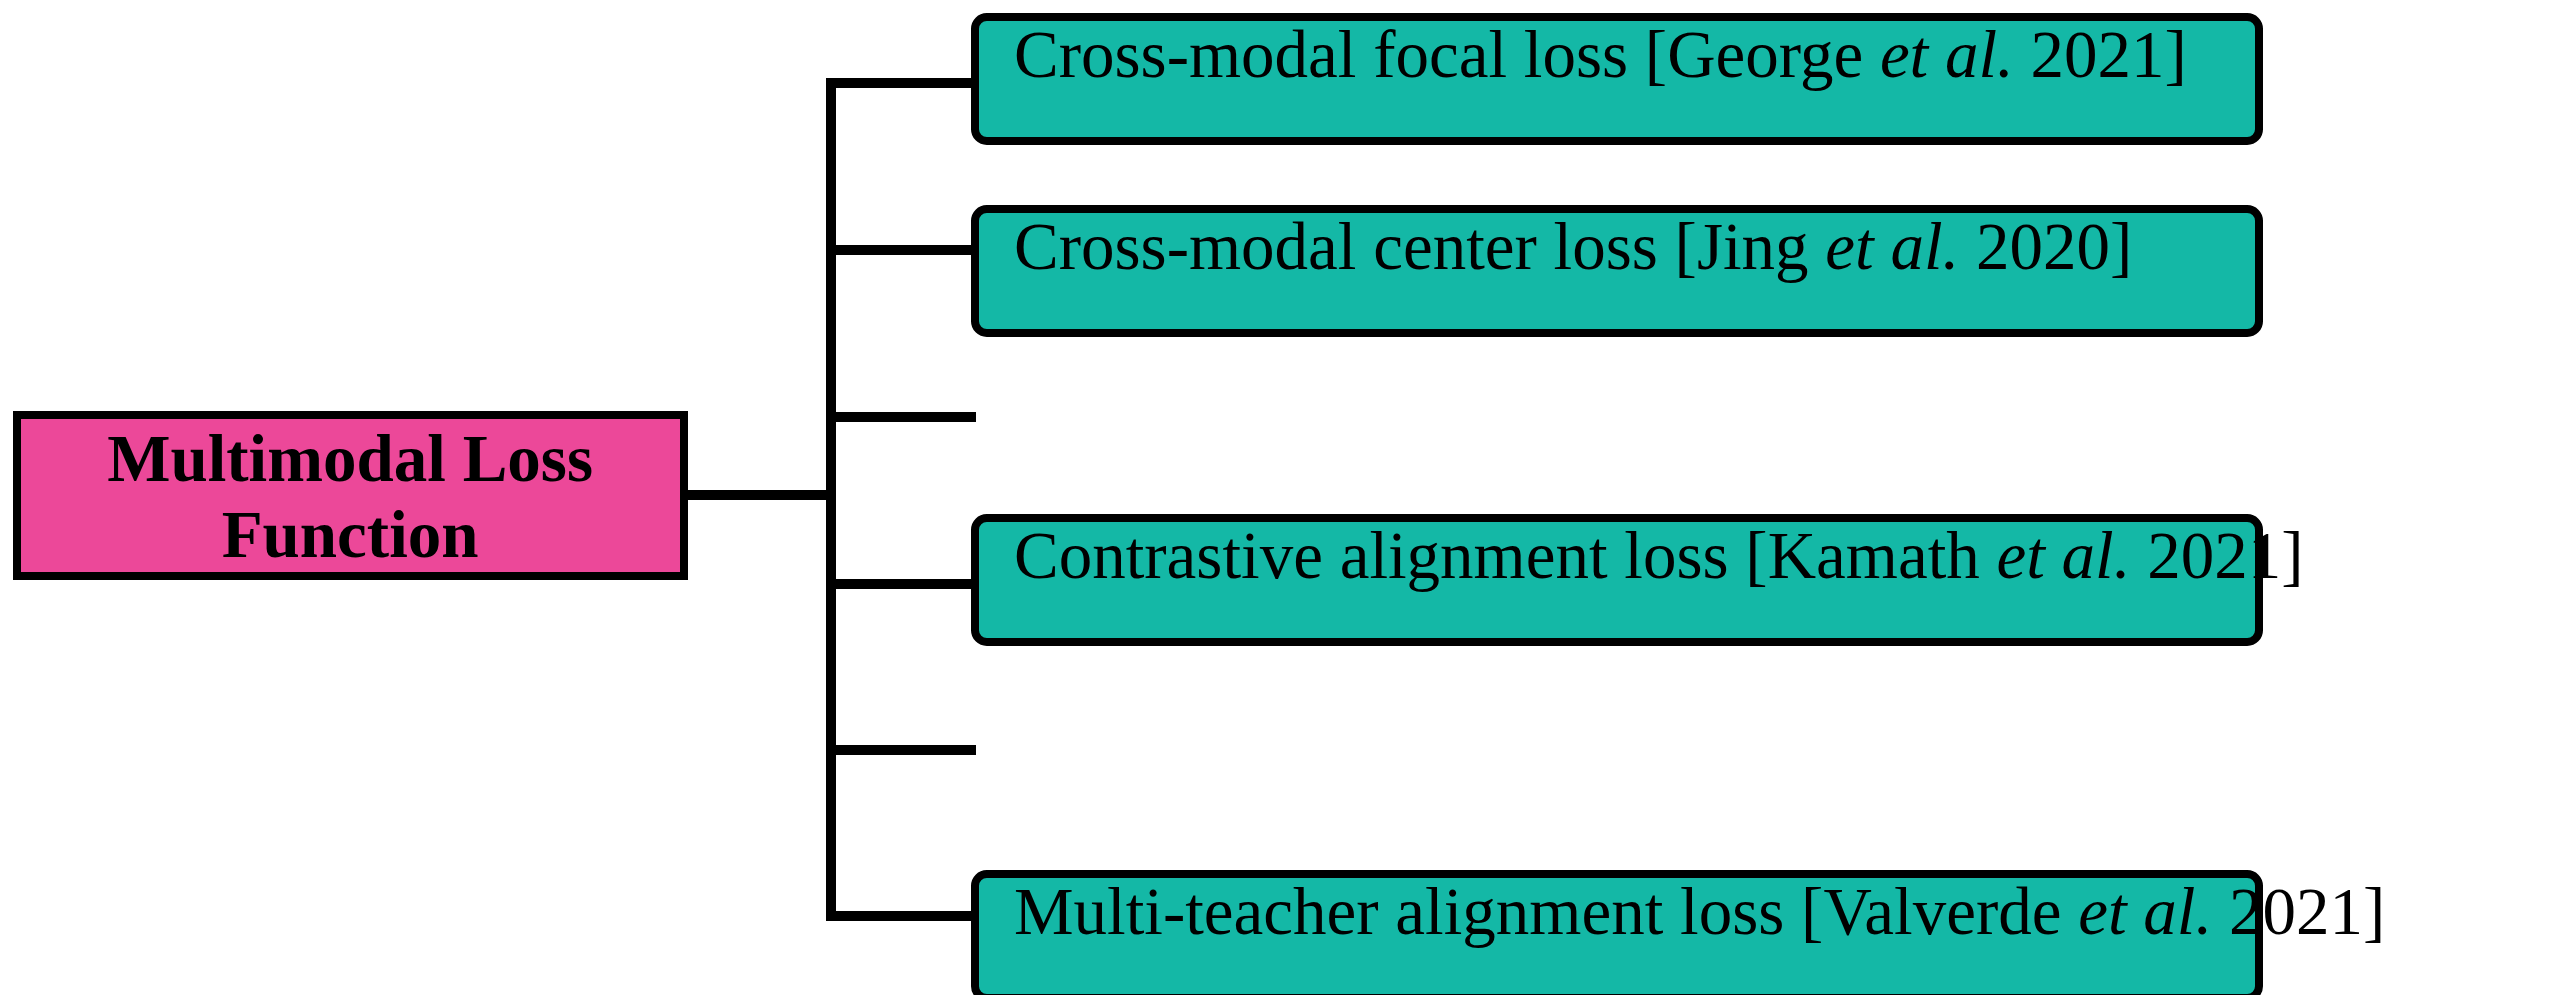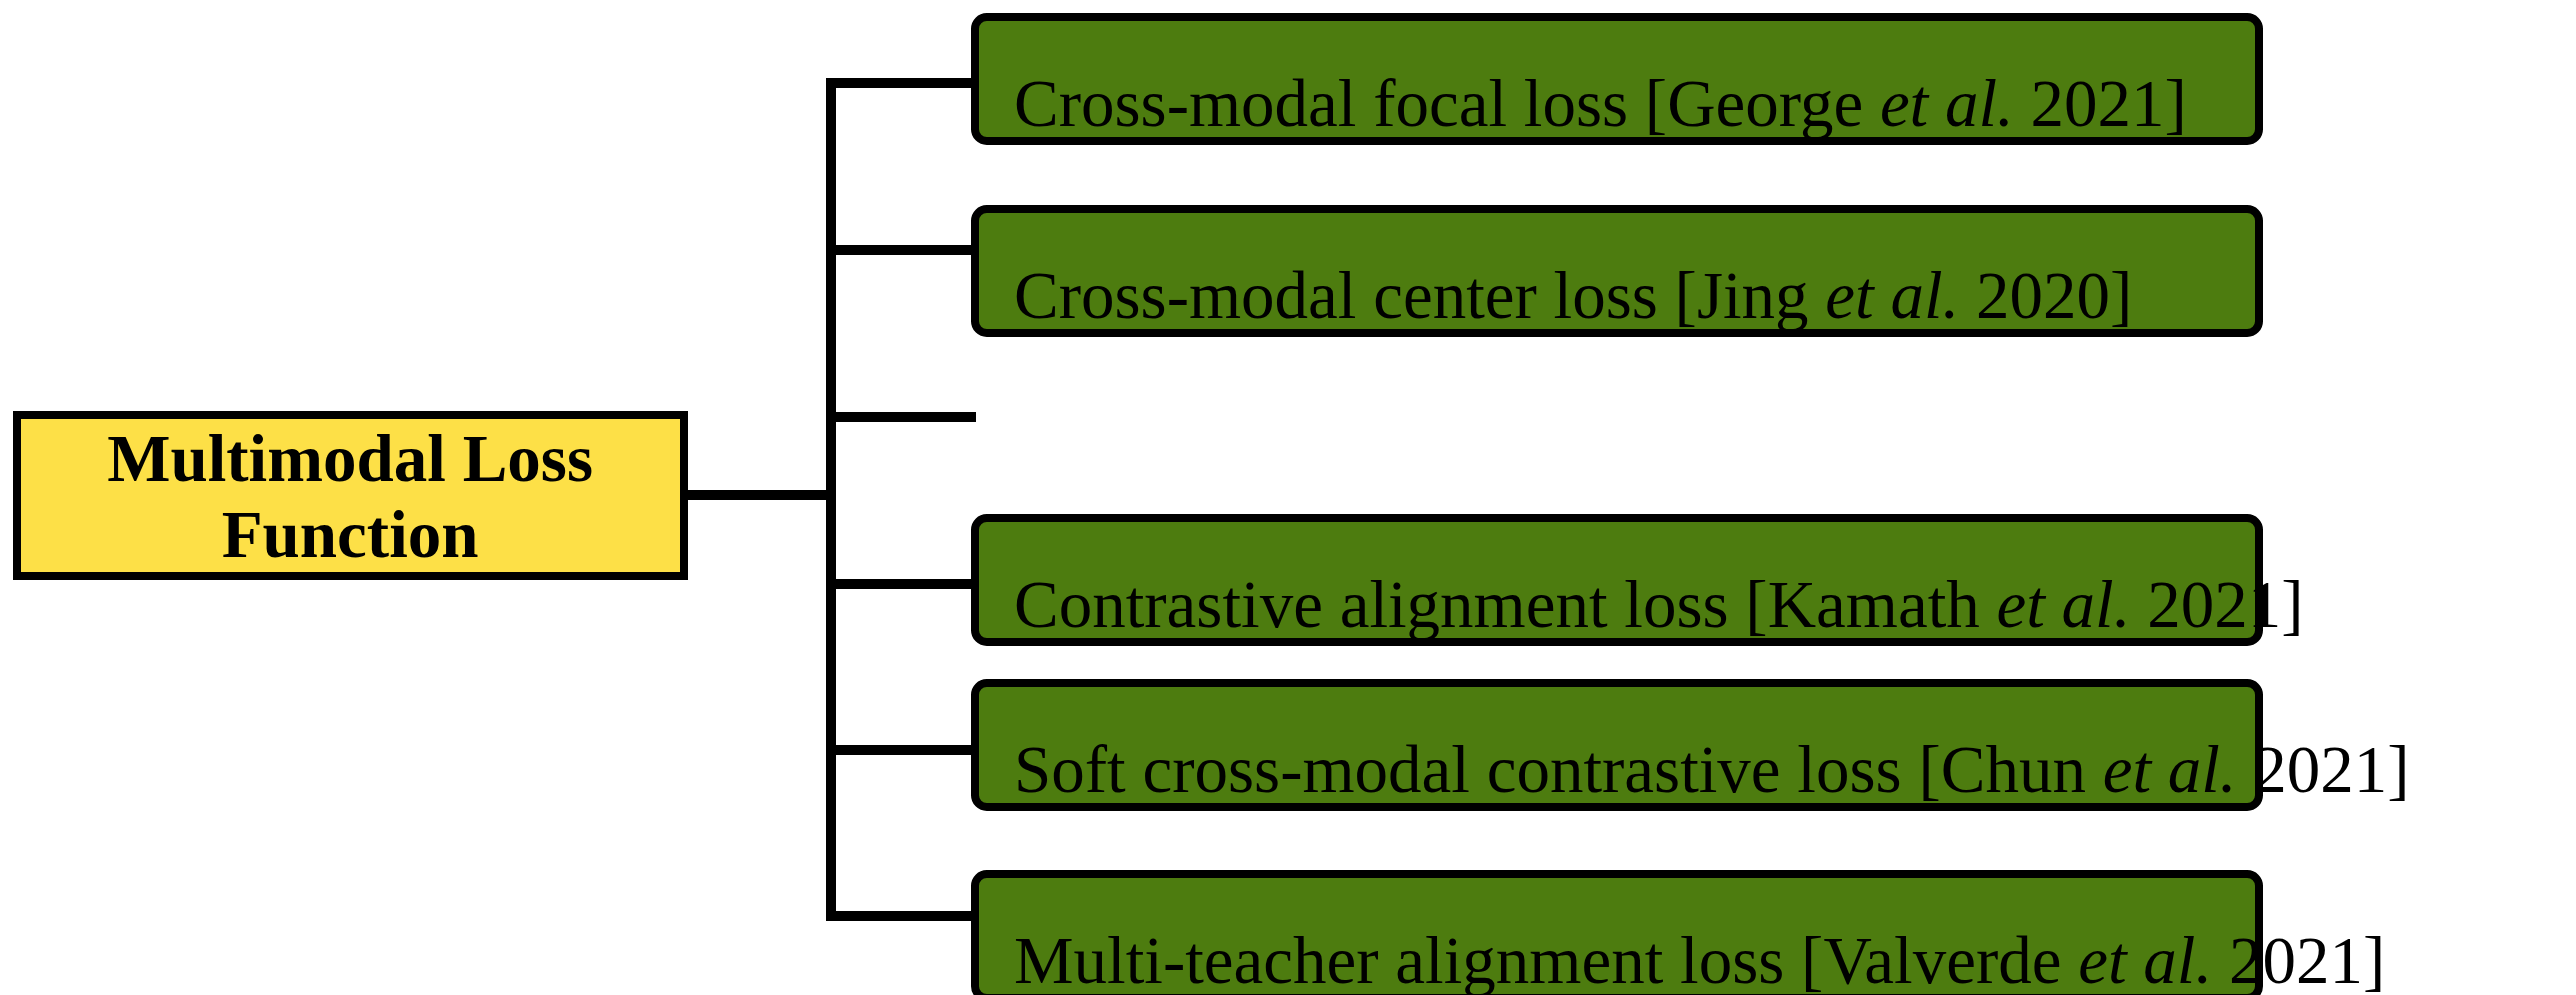--- a/index.html
+++ b/index.html
@@ -22,21 +22,21 @@
 
   
   .root-node {
     position: absolute;
     left: 12.6px;
     top: 411px;
     width: 675px;
     height: 169px;
     box-sizing: border-box;
     border: 8.7px solid #000000;
-    background: #fde047;
+    background: #ec4899;
     display: flex;
     align-items: center;
     justify-content: center;
   }
   .root-label {
     font-size: 67px;
     font-weight: bold;
     line-height: 76px;
     text-align: center;
     color: #000000;
@@ -72,23 +72,23 @@
 
   
   .child-node {
     position: absolute;
     left: 971px;
     width: 1292px;
     height: 132px;
     box-sizing: border-box;
     border: 8.7px solid #000000;
     border-radius: 15.8px;
-    background: #4d7c0f;
+    background: #14b8a6;
     display: flex;
-    align-items: flex-end;
+    align-items: flex-start;
   }
   .child-label {
     font-size: 67px;
     line-height: 1;
     color: #000000;
     padding-left: 35px;
     white-space: nowrap;
   }
   .child-label i {
     font-style: italic;
@@ -120,22 +120,19 @@
 
   <div class="child-node" style="top:180px;margin-top:25px;">
     <span class="child-label"><span>Cross-modal center loss</span> [<span>Jing</span> <i>et al.</i> <span>2020</span>]</span>
   </div>
 
 
   <div class="child-node" style="top:514px;">
     <span class="child-label"><span>Contrastive alignment loss</span> [<span>Kamath</span> <i>et al.</i> <span>2021</span>]</span>
   </div>
 
-  <div class="child-node" style="top:679px;">
-    <span class="child-label"><span>Soft cross-modal contrastive loss</span> [<span>Chun</span> <i>et al.</i> <span>2021</span>]</span>
-  </div>
 
   <div class="child-node" style="top:846px;margin-top:24px;">
     <span class="child-label"><span>Multi-teacher alignment loss</span> [<span>Valverde</span> <i>et al.</i> <span>2021</span>]</span>
   </div>
 
 </div>
 
 
 </body></html>

